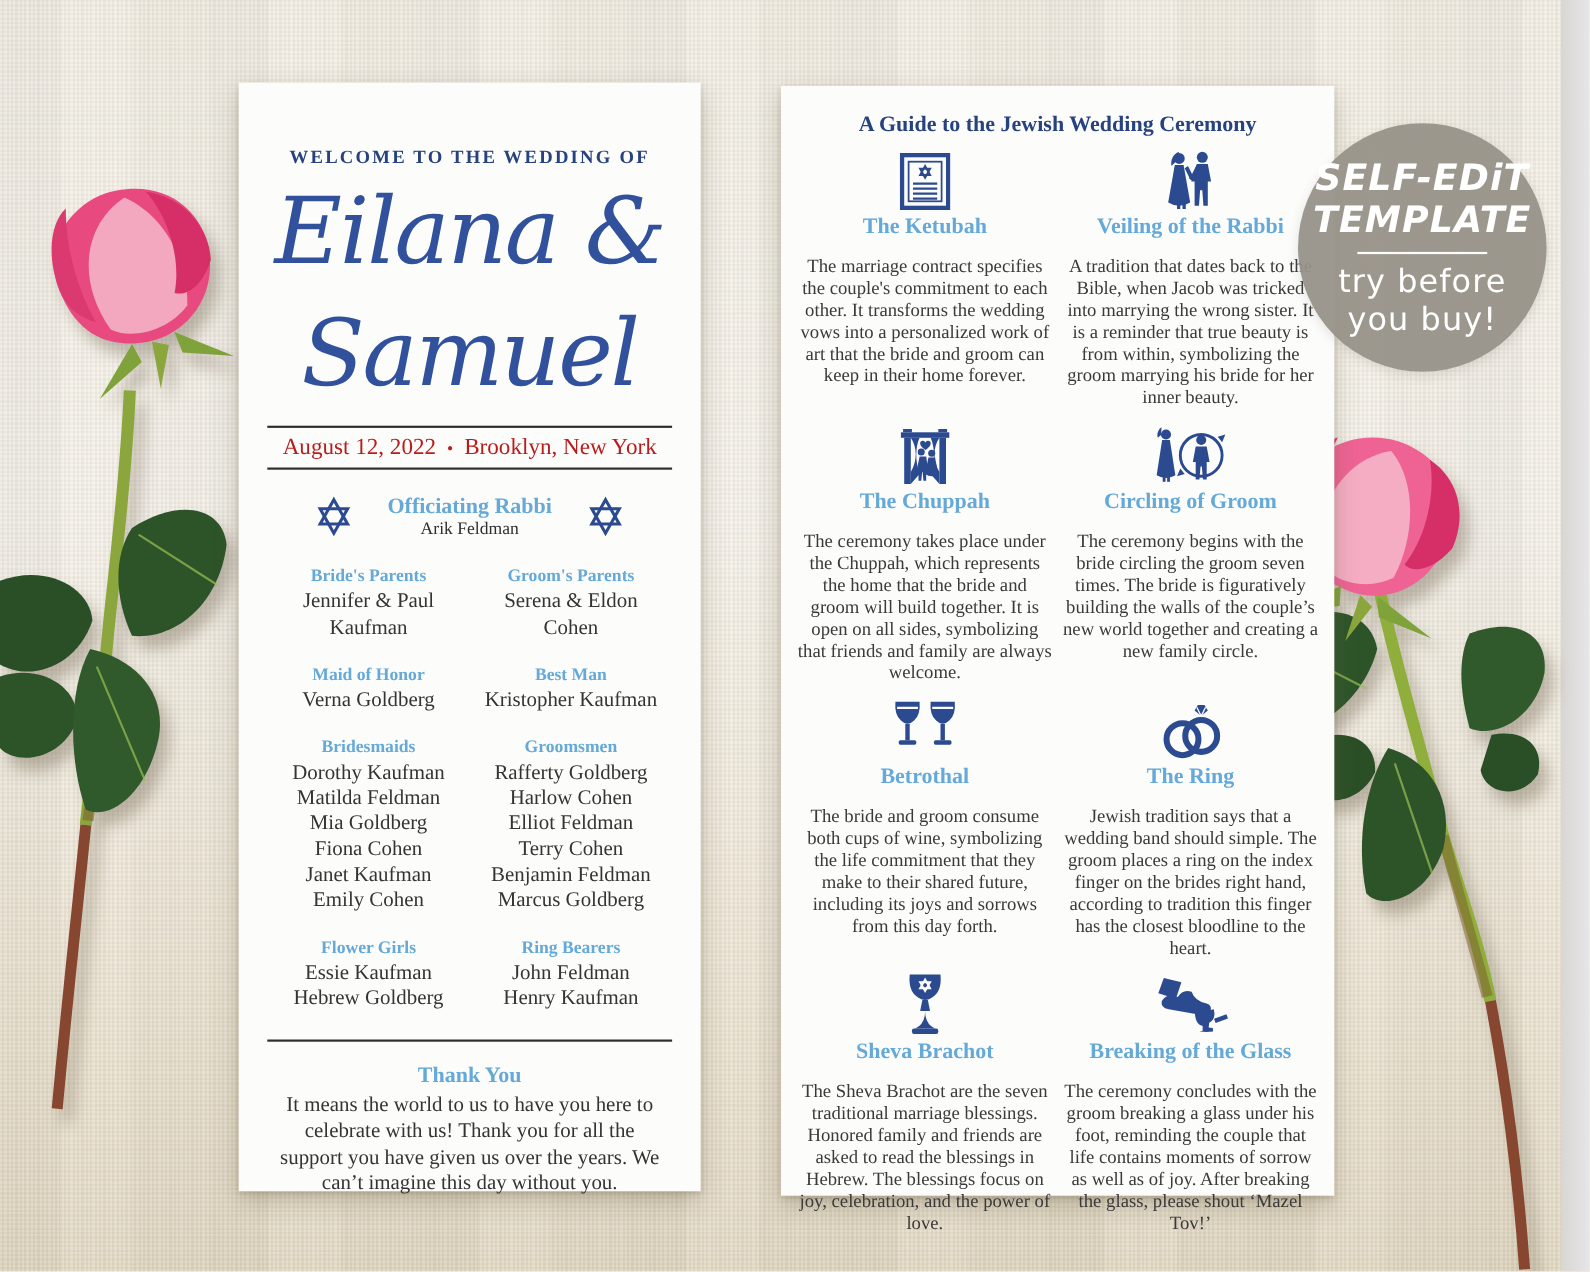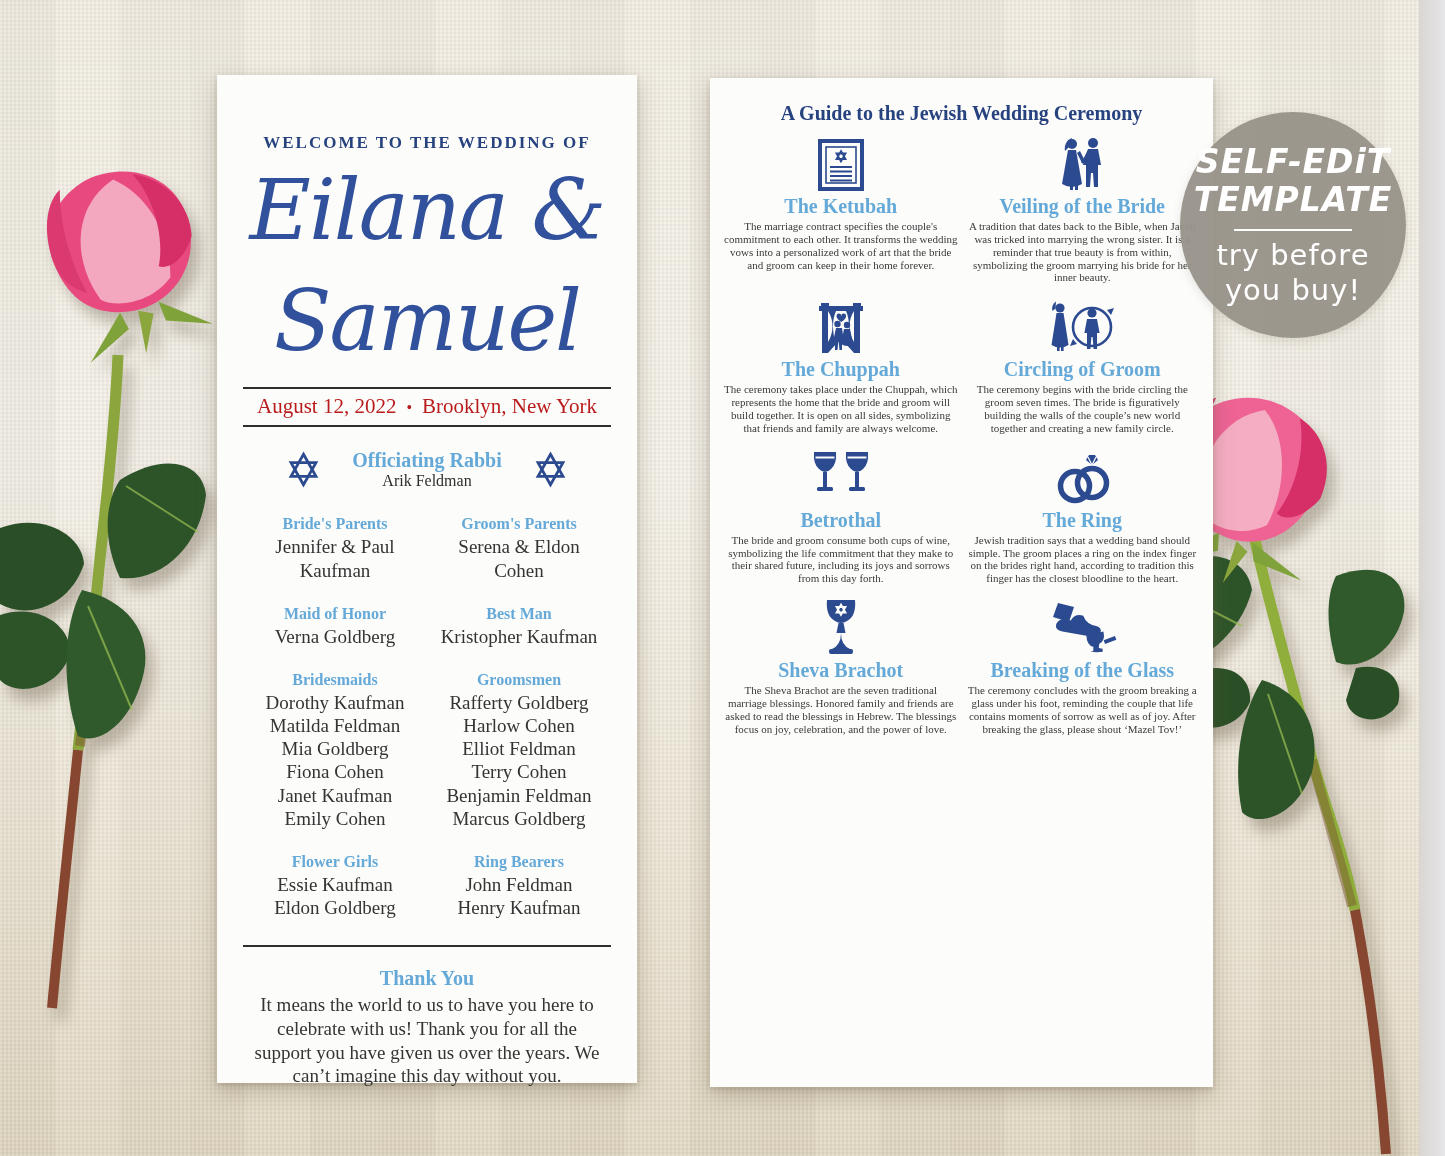--- a/index.html
+++ b/index.html
@@ -36,21 +36,21 @@
   .rule.r3{margin-top:26px;}
   .thanks-title{font-size:20px;font-weight:700;margin-top:20px;}
   .thanks-text{font-size:19px;color:#343434;line-height:1.25;margin:3px auto 0;width:360px;}
   
   #guide-card .inner{padding:24px 10px 0;text-align:center;}
   .guide-title{font-size:20px;font-weight:700;color:#27437f;white-space:nowrap;}
   .guide-grid{display:grid;grid-template-columns:1fr 1fr;column-gap:8px;row-gap:16px;margin-top:12px;padding:0 4px;}
   .guide-cell{display:flex;flex-direction:column;align-items:center;}
   .guide-icon{height:54px;display:flex;align-items:flex-end;justify-content:center;}
   .guide-cell .g-title{font-size:20px;font-weight:700;margin-top:4px;}
-  .guide-cell .g-text{font-size:11px;color:#3a3a3a;line-height:1.17;margin-top:2px;}
+  .guide-cell .g-text{font-size:17px;color:#3a3a3a;line-height:1.17;margin-top:14px;}
   
   #badge{position:absolute;left:1180px;top:112px;width:226px;height:226px;border-radius:50%;
     background:rgba(152,146,137,0.95);display:flex;flex-direction:column;align-items:center;justify-content:center;
     color:#fff;text-align:left;box-shadow:0 3px 10px rgba(90,80,60,.15);}
   .badge-script{font-family:"DejaVu Sans",sans-serif;font-style:italic;font-weight:700;font-size:33px;line-height:1.17;letter-spacing:1px;}
   .badge-divider{width:118px;border-top:2px solid #fdfdfd;margin:9px 0 7px;}
   .badge-plain{font-family:"DejaVu Sans",sans-serif;font-weight:400;font-size:29px;line-height:1.2;letter-spacing:1px;}
   
   .rose{position:absolute;filter:drop-shadow(8px 12px 7px rgba(105,92,70,.38));}
   #rose-left{left:0;top:150px;}
@@ -184,21 +184,21 @@
               <div class="name">Elliot Feldman</div>
               <div class="name">Terry Cohen</div>
               <div class="name">Benjamin Feldman</div>
               <div class="name">Marcus Goldberg</div>
             </div>
         </div>
         <div class="role-cell">
           <div class="role-title ltblue">Flower Girls</div>
           <div>
               <div class="name">Essie Kaufman</div>
-              <div class="name">Eldon Goldberg</div>
+              <div class="name">Hebrew Goldberg</div>
             </div>
         </div>
         <div class="role-cell">
           <div class="role-title ltblue">Ring Bearers</div>
           <div>
               <div class="name">John Feldman</div>
               <div class="name">Henry Kaufman</div>
             </div>
         </div>
       </div>
@@ -242,21 +242,21 @@
               <path d="M14 1 C8 3 6 9 7 14 L10 11 Z"></path>
               <path d="M10 13 h8 l6 34 q-10 6 -20 0 Z"></path>
               <rect x="12" y="47" width="3" height="6"></rect>
                 <rect x="17" y="47" width="3" height="6"></rect>
               <circle cx="35" cy="6" r="5"></circle>
               <path d="M30 12 h10 l3 16 h-3 l0 22 h-4 l-1 -14 h-2 l-1 14 h-4 l0 -22 h-3 Z"></path>
               <path d="M22 14 L27 24 L24 26 L19 16 Z"></path>
               <path d="M31 14 L26 24 L24 26" fill="none" stroke="#2b4a8f" stroke-width="3"></path>
             </svg>
           </div>
-          <div class="g-title ltblue">Veiling of the Bride</div>
+          <div class="g-title ltblue">Veiling of the Rabbi</div>
           <div class="g-text">A tradition that dates back to the Bible, when Jacob was tricked into marrying the wrong sister. It is a reminder that true beauty is from within, symbolizing the groom marrying his bride for her inner beauty.</div>
         </div>
 
         <div class="guide-cell">
           <div class="guide-icon">
             <svg width="54" height="52" viewBox="0 0 54 52">
               <rect x="5" y="4" width="44" height="5" fill="#2b4a8f"></rect>
               <rect x="7" y="1" width="8" height="3" fill="#2b4a8f"></rect>
                 <rect x="39" y="1" width="8" height="3" fill="#2b4a8f"></rect>
               <rect x="8" y="9" width="6" height="42" fill="#2b4a8f"></rect>

